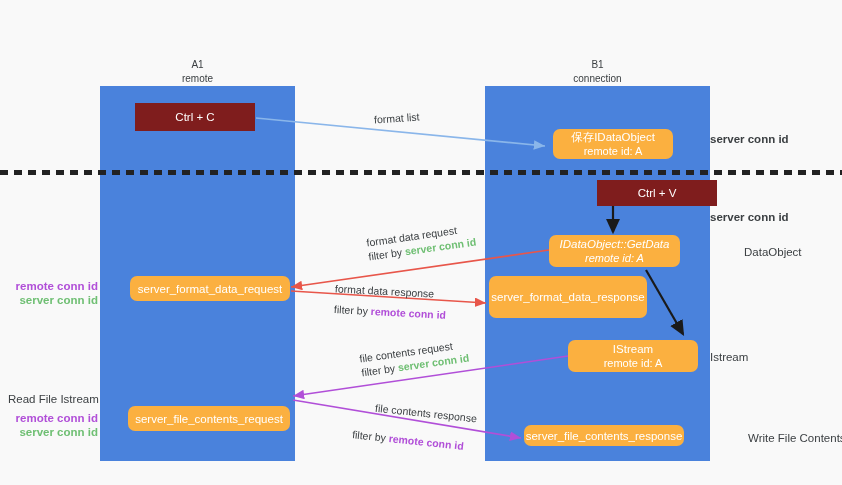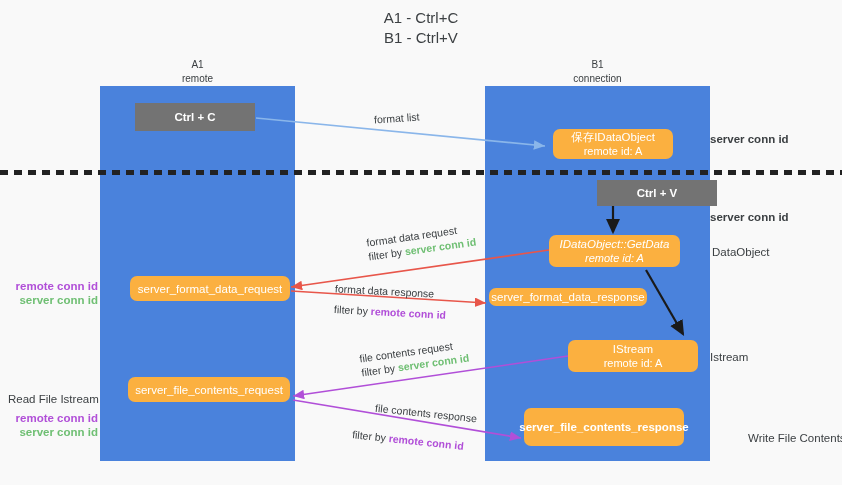--- a/index.html
+++ b/index.html
@@ -52,21 +52,21 @@
     display: flex;
     flex-direction: column;
     align-items: center;
     justify-content: center;
     color: #ffffff;
     font-size: 11.5px;
     line-height: 14px;
     text-align: center;
     white-space: nowrap;
   }
-  .box.green { background: #737373; font-weight: bold; }
+  .box.green { background: #7f1d1d; }
   .box.orange { background: #fbb040; border-radius: 7px; }
   .box .l2 { font-size: 11px; }
   
   .side-label {
     position: absolute;
     font-size: 11.5px;
     line-height: 14px;
     white-space: nowrap;
   }
   .green-txt { color: #6fbf73; font-weight: bold; }
@@ -103,24 +103,20 @@
     left: 0; top: 0;
     width: 842px; height: 485px;
     pointer-events: none;
   }
 </style>
 </head>
 <body>
 
 <div class="stage">
 
-  <div class="title">
-    <div>A1 - Ctrl+C</div>
-    <div>B1 - Ctrl+V</div>
-  </div>
 
   <div class="col-head" style="left:100px; top:58px; width:195px;">
     <span class="h1">A1</span>
     <span class="h2">remote</span>
   </div>
   <div class="col-head" style="left:485px; top:58px; width:225px;">
     <span class="h1">B1</span>
     <span class="h2">connection</span>
   </div>
 
@@ -175,34 +171,34 @@
 
   <div class="box orange" style="left:549px; top:235px; width:131px; height:32px;font-style:italic;">
     <span>IDataObject::GetData</span>
     <span class="l2">remote id: A</span>
   </div>
 
   <div class="box orange" style="left:130px; top:276px; width:160px; height:25px;justify-content:center;">
     <span>server_format_data_request</span>
   </div>
 
-  <div class="box orange" style="left:489px; top:288px; width:158px; height:18px;">
+  <div class="box orange" style="left:489px; top:276px; width:158px; height:42px;">
     <span>server_format_data_response</span>
   </div>
 
   <div class="box orange" style="left:568px; top:340px; width:130px; height:32px;">
     <span>IStream</span>
     <span class="l2">remote id: A</span>
   </div>
 
-  <div class="box orange" style="left:128px; top:377px; width:162px; height:25px;">
+  <div class="box orange" style="left:128px; top:406px; width:162px; height:25px;">
     <span>server_file_contents_request</span>
   </div>
 
-  <div class="box orange" style="left:524px; top:408px; width:160px; height:38px;font-weight:bold;">
+  <div class="box orange" style="left:524px; top:425px; width:160px; height:21px;">
     <span>server_file_contents_response</span>
   </div>
 
   <div class="edge-label" style="left:374px; top:111px; transform: rotate(-4deg);">
     <span>format list</span>
   </div>
 
   <div class="edge-label" style="left:367px; top:228px; transform: rotate(-8deg);">
     <div>format data request</div>
     <div>
@@ -240,19 +236,19 @@
 
   <div class="side-label" style="left:10px; top:411px; width:88px; text-align:right;">
     <div class="purple-txt">remote conn id</div>
     <div class="green-txt">server conn id</div>
   </div>
 
   <div class="right-label green-txt" style="left:710px; top:132px;">server conn id</div>
 
   <div class="right-label green-txt" style="left:710px; top:210px;">server conn id</div>
 
-  <div class="right-label" style="left:692px; top:245px;padding-left:20px;">DataObject</div>
+  <div class="right-label" style="left:724px; top:245px;padding-left:20px;">DataObject</div>
 
   <div class="right-label" style="left:710px; top:350px;">Istream</div>
 
   <div class="right-label" style="left:708px; top:431px;margin-left:40px;">Write File Contents</div>
 
 </div>
 
 </body></html>

